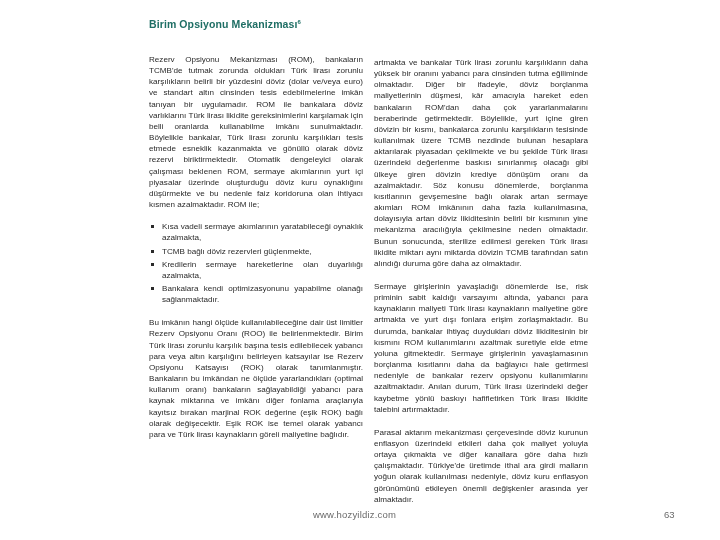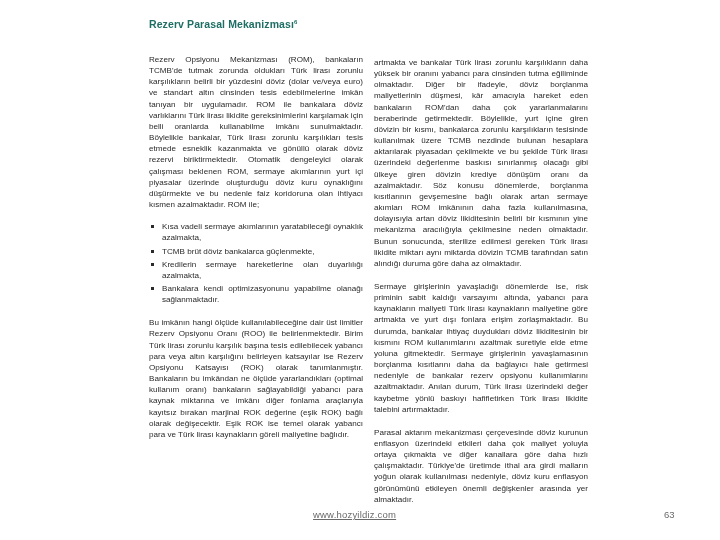--- a/index.html
+++ b/index.html
@@ -14,37 +14,37 @@
   }
   .title sup { font-size: 6px; }
   .col { position: absolute; top: 24px; width: 214px; font-size: 8.1px; line-height: 11.15px; text-align: justify; }
   .col.left { left: 0; }
   .col.right { left: 225px; top: 27px; }
   .col p { margin: 12px 0 3px 0; }
   .col ul { list-style: none; margin: 11px 0 4px 0; padding: 0; }
   .col li { position: relative; padding-left: 13px; margin-bottom: 2px; }
   .col li::before { content: ""; position: absolute; left: 2px; top: 4px; width: 3px; height: 3px; background: #2a2a2a; }
   .footer-url {
-    position: absolute; left: 313px; top: 509px; font-size: 9.5px; color: #6a6a6a; letter-spacing: 0.2px; text-decoration: underline;
+    position: absolute; left: 313px; top: 509px; font-size: 9.5px; color: #6a6a6a; letter-spacing: 0.2px;
   }
   .footer-page { position: absolute; left: 664px; top: 509px; font-size: 9.5px; color: #6a6a6a; }
 </style>
 </head>
 <body>
 
 <div class="page">
   <div class="title">
-    <span>Rezerv Parasal Mekanizması</span><sup>6</sup>
+    <span>Birim Opsiyonu Mekanizması</span><sup>6</sup>
   </div>
 
   <div class="col left">
     <p>Rezerv Opsiyonu Mekanizması (ROM), bankaların TCMB'de tutmak zorunda oldukları Türk lirası zorunlu karşılıkların belirli bir yüzdesini döviz (dolar ve/veya euro) ve standart altın cinsinden tesis edebilmelerine imkân tanıyan bir uygulamadır. ROM ile bankalara döviz varlıklarını Türk lirası likidite gereksinimlerini karşılamak için belli oranlarda kullanabilme imkânı sunulmaktadır. Böylelikle bankalar, Türk lirası zorunlu karşılıkları tesis etmede esneklik kazanmakta ve gönüllü olarak döviz rezervi biriktirmektedir. Otomatik dengeleyici olarak çalışması beklenen ROM, sermaye akımlarının yurt içi piyasalar üzerinde oluşturduğu döviz kuru oynaklığını düşürmekte ve bu nedenle faiz koridoruna olan ihtiyacı kısmen azalmaktadır. ROM ile;</p>
     <ul>
       <li>Kısa vadeli sermaye akımlarının yaratabileceği oynaklık azalmakta,</li>
-      <li>TCMB brüt döviz bankalarca güçlenmekte,</li>
+      <li>TCMB bağlı döviz rezervleri güçlenmekte,</li>
       <li>Kredilerin sermaye hareketlerine olan duyarlılığı azalmakta,</li>
       <li>Bankalara kendi optimizasyonunu yapabilme olanağı sağlanmaktadır.</li>
     </ul>
     <p>Bu imkânın hangi ölçüde kullanılabileceğine dair üst limitler Rezerv Opsiyonu Oranı (ROO) ile belirlenmektedir. Birim Türk lirası zorunlu karşılık başına tesis edilebilecek yabancı para veya altın karşılığını belirleyen katsayılar ise Rezerv Opsiyonu Katsayısı (ROK) olarak tanımlanmıştır. Bankaların bu imkândan ne ölçüde yararlandıkları (optimal kullanım oranı) bankaların sağlayabildiği yabancı para kaynak miktarına ve imkânı diğer fonlama araçlarıyla kayıtsız bırakan marjinal ROK değerine (eşik ROK) bağlı olarak değişecektir. Eşik ROK ise temel olarak yabancı para ve Türk lirası kaynakların göreli maliyetine bağlıdır.</p>
   </div>
 
   <div class="col right">
     <p>artmakta ve bankalar Türk lirası zorunlu karşılıkların daha yüksek bir oranını yabancı para cinsinden tutma eğiliminde olmaktadır. Diğer bir ifadeyle, döviz borçlanma maliyetlerinin düşmesi, kâr amacıyla hareket eden bankaların ROM'dan daha çok yararlanmalarını beraberinde getirmektedir. Böylelikle, yurt içine giren dövizin bir kısmı, bankalarca zorunlu karşılıkların tesisinde kullanılmak üzere TCMB nezdinde bulunan hesaplara aktarılarak piyasadan çekilmekte ve bu şekilde Türk lirası üzerindeki değerlenme baskısı sınırlanmış olacağı gibi ülkeye giren dövizin krediye dönüşüm oranı da azalmaktadır. Söz konusu dönemlerde, borçlanma kısıtlarının gevşemesine bağlı olarak artan sermaye akımları ROM imkânının daha fazla kullanılmasına, dolayısıyla artan döviz likiditesinin belirli bir kısmının yine mekanizma aracılığıyla çekilmesine neden olmaktadır. Bunun sonucunda, sterilize edilmesi gereken Türk lirası likidite miktarı aynı miktarda dövizin TCMB tarafından satın alındığı duruma göre daha az olmaktadır.</p>
     <p>Sermaye girişlerinin yavaşladığı dönemlerde ise, risk priminin sabit kaldığı varsayımı altında, yabancı para kaynakların maliyeti Türk lirası kaynakların maliyetine göre artmakta ve yurt dışı fonlara erişim zorlaşmaktadır. Bu durumda, bankalar ihtiyaç duydukları döviz likiditesinin bir kısmını ROM kullanımlarını azaltmak suretiyle elde etme yoluna gitmektedir. Sermaye girişlerinin yavaşlamasının borçlanma kısıtlarını daha da bağlayıcı hale getirmesi nedeniyle de bankalar rezerv opsiyonu kullanımlarını azaltmaktadır. Anılan durum, Türk lirası üzerindeki değer kaybetme yönlü baskıyı hafifletirken Türk lirası likidite talebini artırmaktadır.</p>
     <p>Parasal aktarım mekanizması çerçevesinde döviz kurunun enflasyon üzerindeki etkileri daha çok maliyet yoluyla ortaya çıkmakta ve diğer kanallara göre daha hızlı çalışmaktadır. Türkiye'de üretimde ithal ara girdi malların yoğun olarak kullanılması nedeniyle, döviz kuru enflasyon görünümünü etkileyen önemli değişkenler arasında yer almaktadır.</p>

